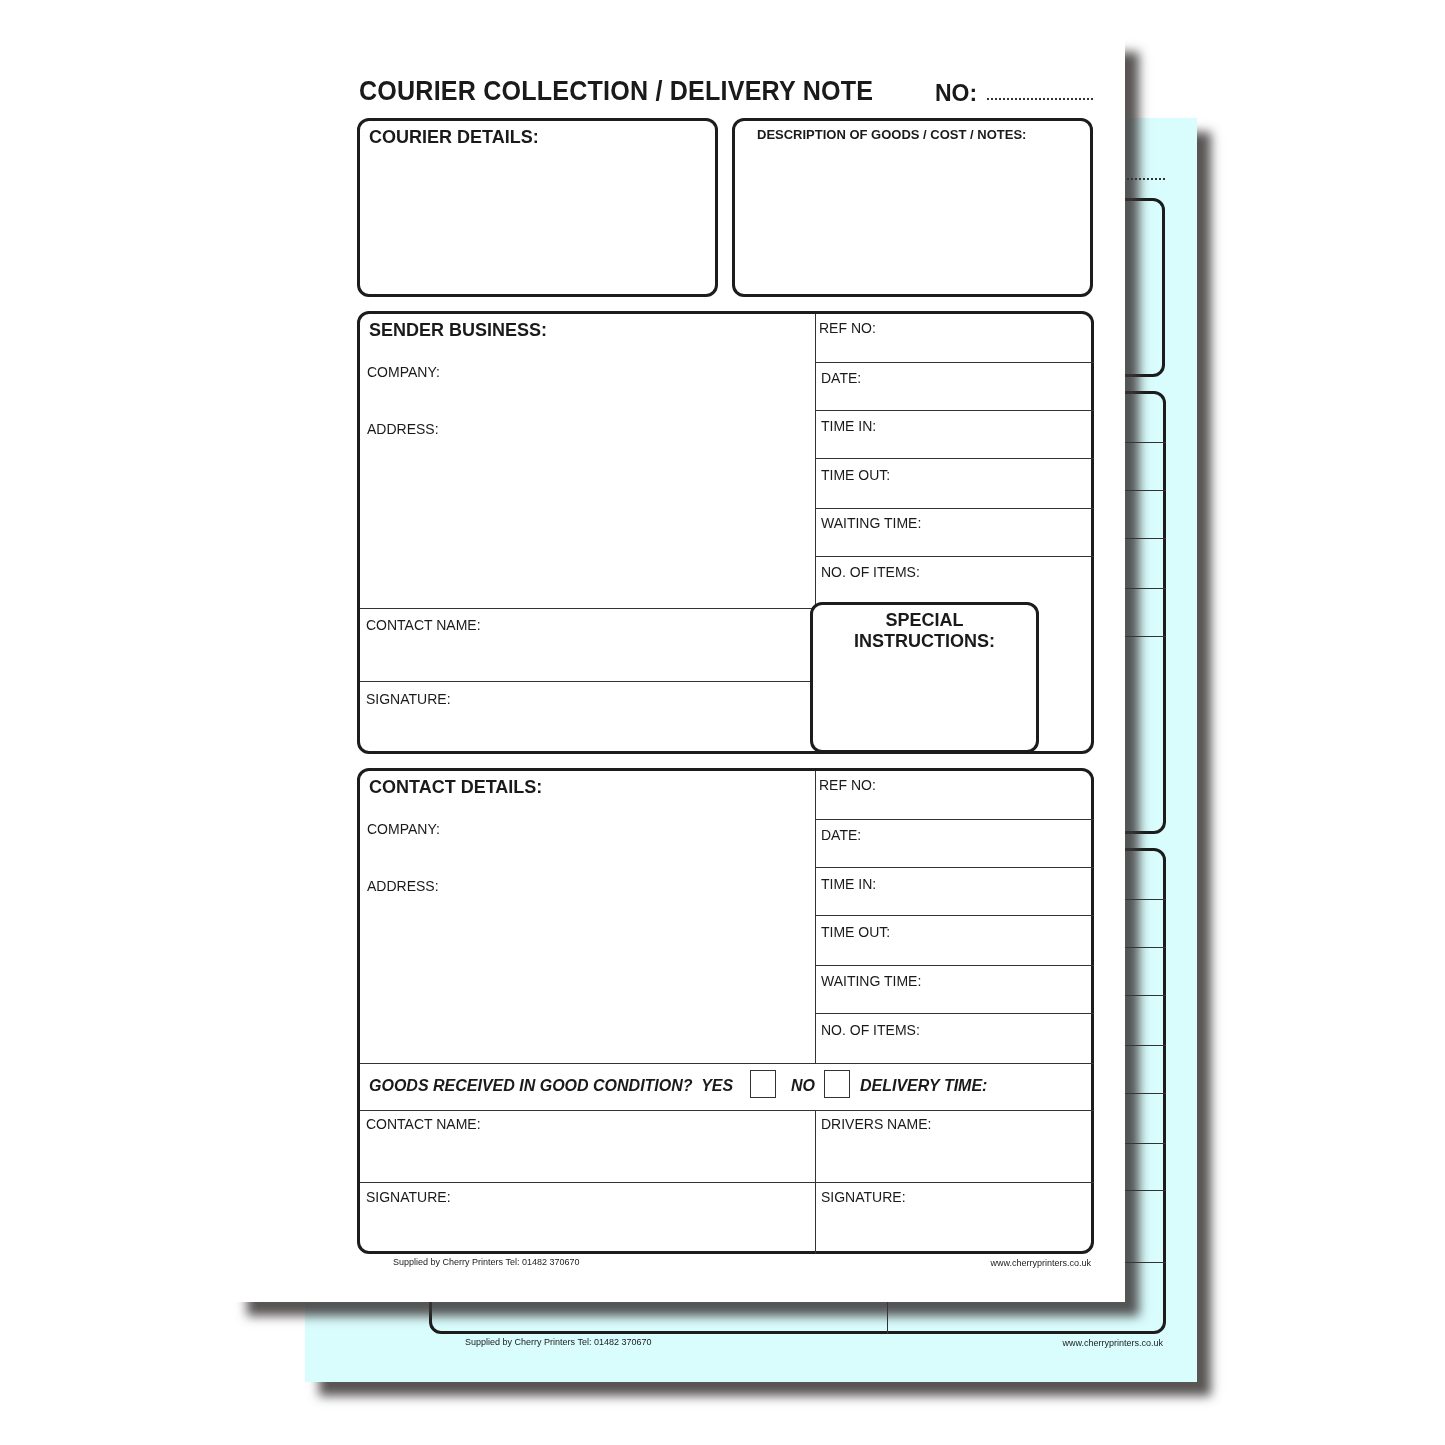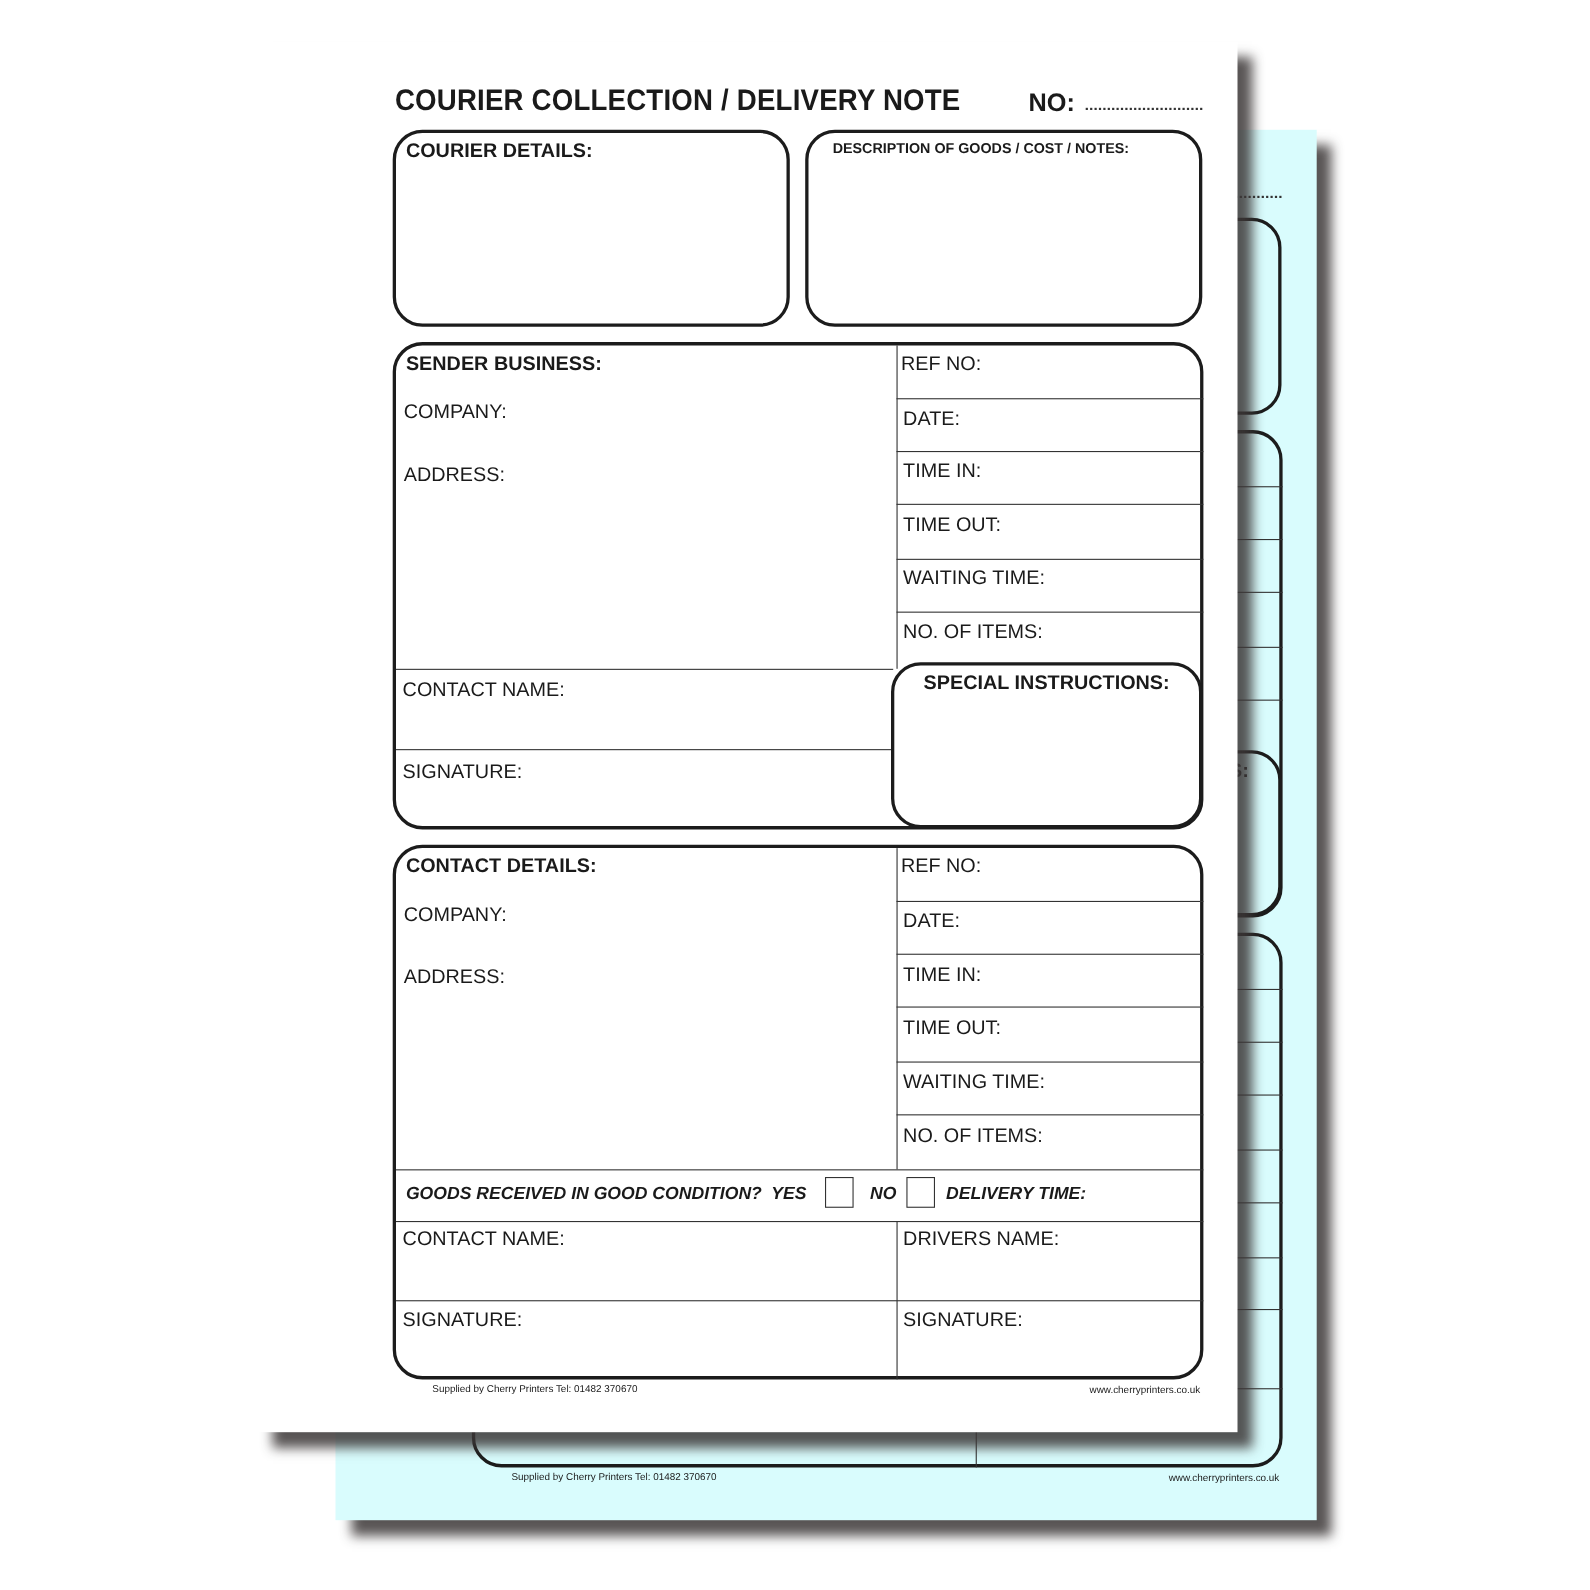--- a/index.html
+++ b/index.html
@@ -10,38 +10,38 @@
   .sheet.back { left:305px; top:118px; background:#d9fcfd; box-shadow:14px 14px 10px rgba(60,55,55,0.85); }
   .sheet.front { left:233px; top:38px; background:#ffffff; box-shadow:14px 14px 10px rgba(60,55,55,0.85); z-index:2; }
 
   .form { position:absolute; left:0; top:0; width:892px; height:1264px; }
 
   .title { position:absolute; left:126px; top:38px; font-size:27px; font-weight:bold; letter-spacing:0.2px;
            transform:scaleX(0.93); transform-origin:left center; white-space:nowrap; }
   .no-label { position:absolute; left:702px; top:42px; font-size:23px; font-weight:bold; }
   .no-dots { position:absolute; left:754px; top:60px; width:106px; border-bottom:2px dotted #333; }
 
-  .box { position:absolute; border:3px solid #1c1c1c; border-radius:27px; box-sizing:border-box; background:transparent; }
+  .box { position:absolute; border:3px solid #1c1c1c; border-radius:12px; box-sizing:border-box; background:transparent; }
   .courier { left:124px; top:80px; width:361px; height:179px; }
   .courier .h { position:absolute; left:9px; top:6px; font-size:18px; font-weight:bold; }
   .courier .lines { position:absolute; left:0; right:0; top:36px; text-align:center; font-size:17px; font-weight:bold; line-height:21.6px; }
 
   .desc { left:499px; top:80px; width:361px; height:179px; }
   .desc .h { position:absolute; left:22px; top:6px; font-size:13px; font-weight:bold; }
 
   .section-h { position:absolute; left:9px; top:6px; font-size:18px; font-weight:bold; }
-  .lbl { position:absolute; font-size:18px; }
+  .lbl { position:absolute; font-size:14px; }
 
   .sender { left:124px; top:273px; width:737px; height:443px; }
   .receiver { left:124px; top:730px; width:737px; height:486px; }
 
   .vline { position:absolute; border-left:1.5px solid #333; }
   .hline { position:absolute; border-top:1.5px solid #333; }
 
-  .special { left:577px; top:564px; width:283px; height:151px; background:#fff; }
+  .special { left:577px; top:564px; width:229px; height:151px; background:#fff; }
   .back .special { background:#d9fcfd; }
   .special .h { position:absolute; left:0; right:0; top:5px; text-align:center; font-size:18px; font-weight:bold; }
 
   .cond { position:absolute; left:9px; top:306px; font-size:16px; font-weight:bold; font-style:italic; white-space:nowrap; }
   .chk { position:absolute; width:26px; height:28px; border:1.5px solid #333; box-sizing:border-box; top:299px; }
 
   .footer-l { position:absolute; left:128px; top:1219px; font-size:9px;margin-left:32px; }
   .footer-r { position:absolute; right:34px; top:1220px; font-size:9px; }
 </style>
 </head>

